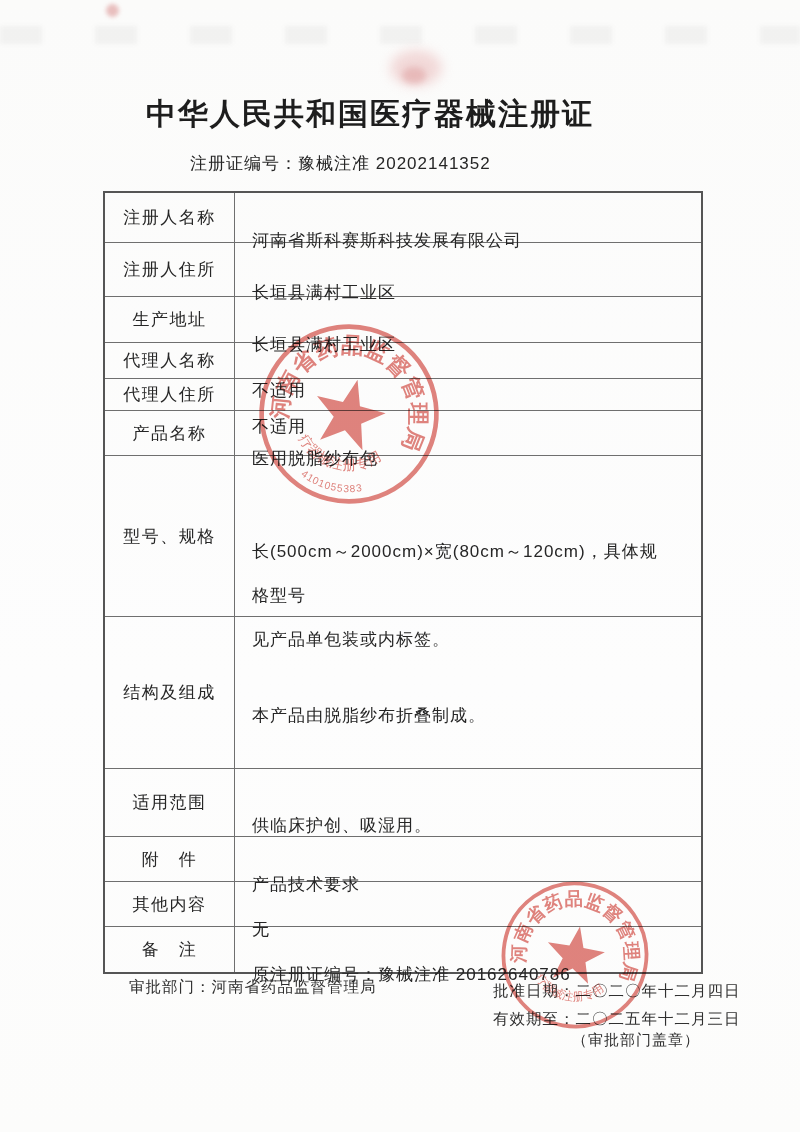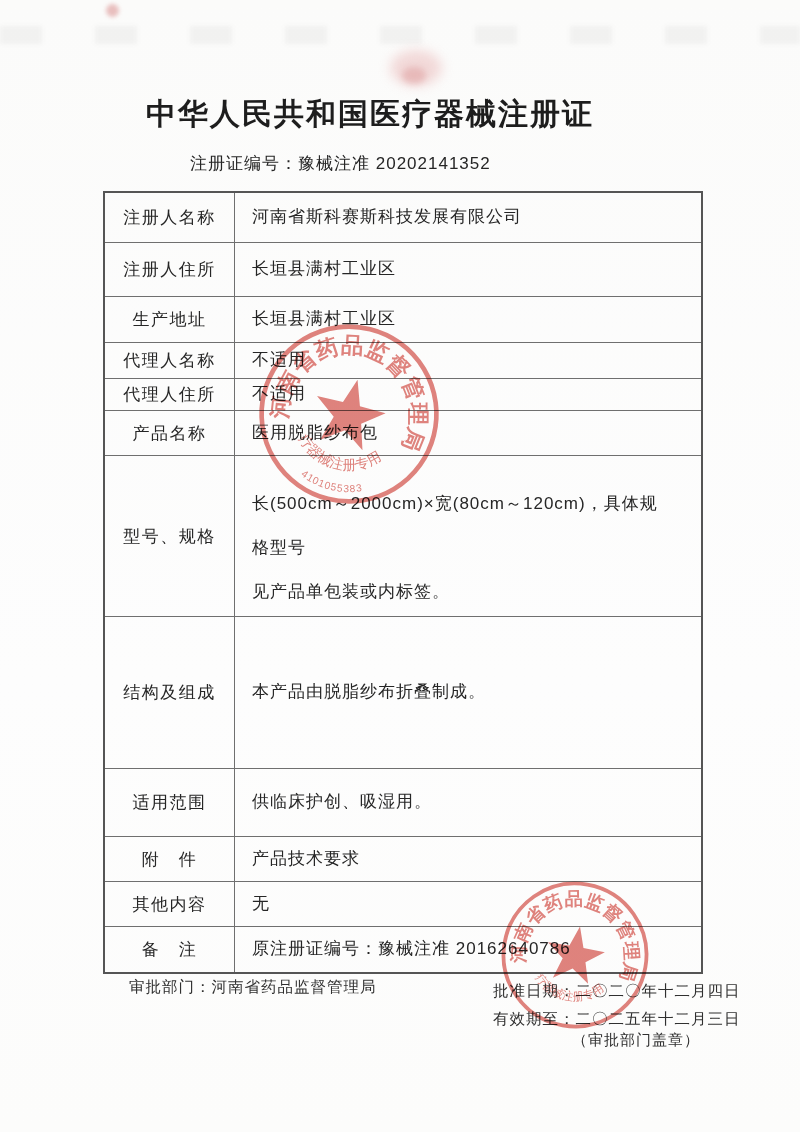--- a/index.html
+++ b/index.html
@@ -32,21 +32,21 @@
   }
   .trow{display:flex;box-sizing:border-box;}
   .trow + .trow{border-top:1px solid #6f6f6f;}
   .cl{
     width:130px;box-sizing:border-box;border-right:1px solid #6f6f6f;
     display:flex;align-items:center;justify-content:center;
     font-size:17px;letter-spacing:1.5px;color:#262626;text-align:center;
   }
   .cv{
     flex:1;display:flex;align-items:center;box-sizing:border-box;
-    padding:0 32px 0 17px;font-size:17px;letter-spacing:1px;color:#262626;line-height:1.55;
+    padding:0 32px 0 17px;font-size:17px;letter-spacing:1px;color:#262626;line-height:1.55;margin-top:48px;
   }
   .r0{height:49px}.r1{height:54px}.r2{height:46px}.r3{height:36px}
   .r4{height:32px}.r5{height:45px}.r6{height:161px}.r7{height:152px}
   .r8{height:68px}.r9{height:45px}.r10{height:45px}.r11{height:46px}
   .r6 .cv{align-items:flex-start;padding-top:26px;padding-right:42px;line-height:2.6;white-space:pre-line;}
 
   .footer-dept{position:absolute;left:129px;top:977px;font-size:15.5px;letter-spacing:1px;color:#303030;text-align:right;}
   .footer-dates{position:absolute;left:455px;top:977px;font-size:15.5px;letter-spacing:1px;color:#303030;line-height:28px;margin-left:38px;}
   .footer-sealnote{position:absolute;left:478px;top:1031px;width:222px;text-align:right;font-size:15px;letter-spacing:1px;color:#303030;}
 

